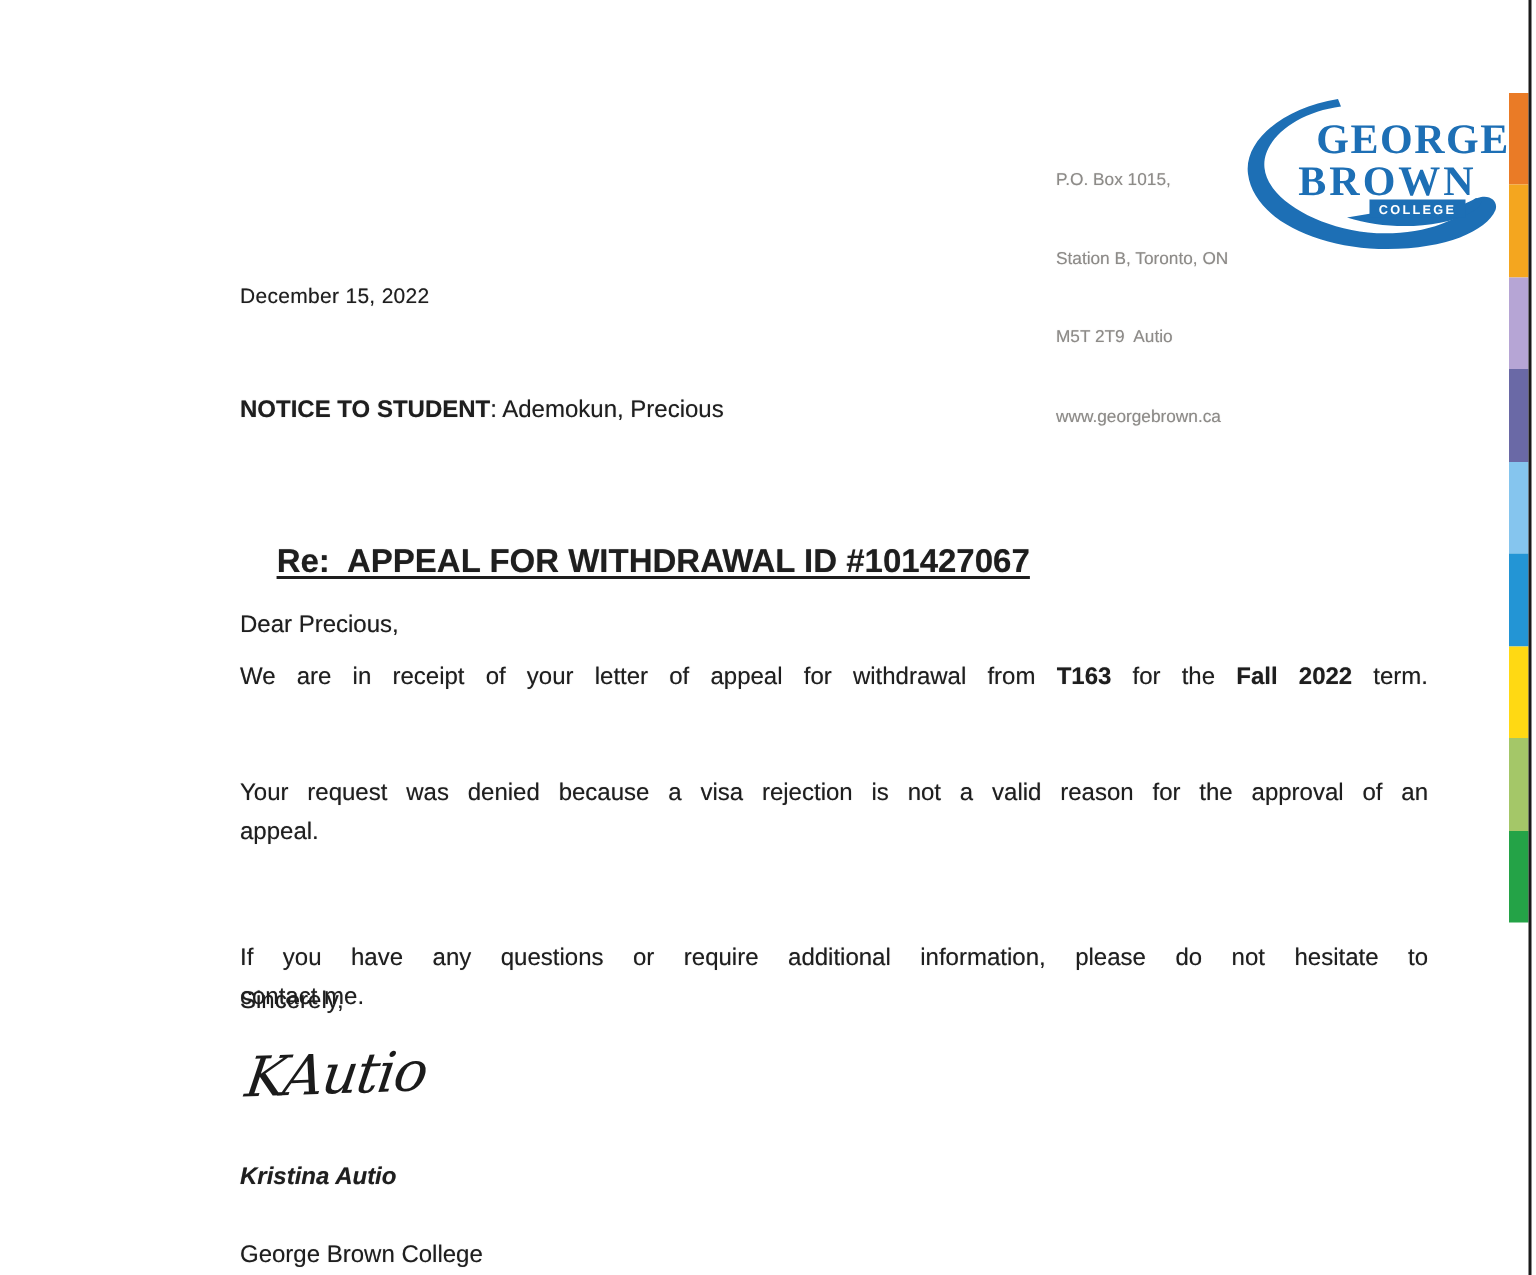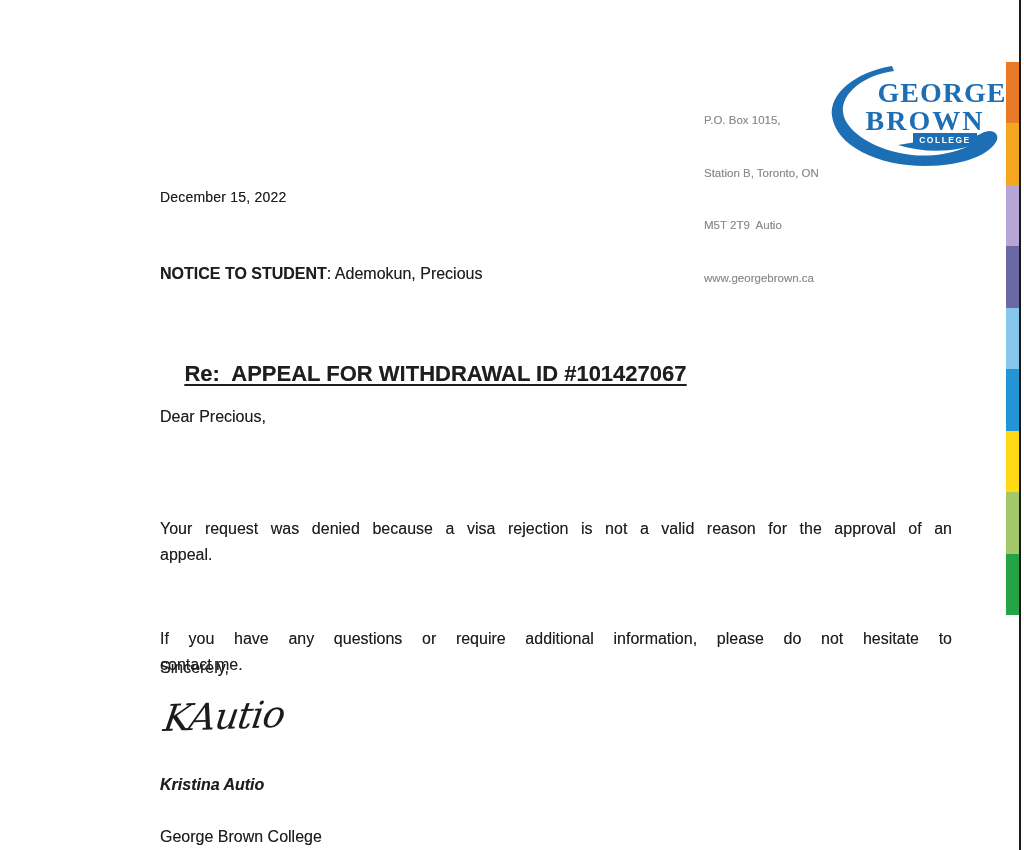--- a/index.html
+++ b/index.html
@@ -90,20 +90,21 @@
     <span class="lbl">NOTICE TO STUDENT</span><span>: Ademokun, Precious</span>
   </div>
 
   <div class="block subject scan">
     <span>Re:  APPEAL FOR WITHDRAWAL ID #101427067</span>
   </div>
 
   <div class="block salutation scan">Dear Precious,</div>
 
   <div class="block p1 scan">
+    <div class="jline"><span>We are in receipt of your letter of appeal for withdrawal from </span><b>T163</b><span> for the </span><b>Fall 2022</b><span> term.</span></div>
   </div>
 
   <div class="block p2 scan">
     <div class="jline">Your request was denied because a visa rejection is not a valid reason for the approval of an</div>
     <div>appeal.</div>
   </div>
 
   <div class="block p3 scan">
     <div class="jline">If you have any questions or require additional information, please do not hesitate to</div>
     <div>contact me.</div>

